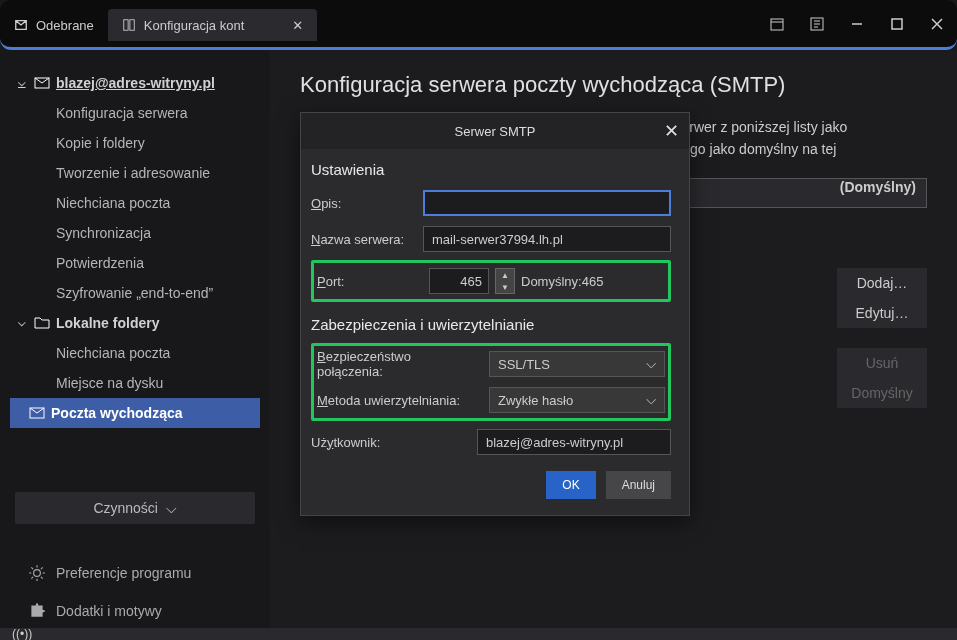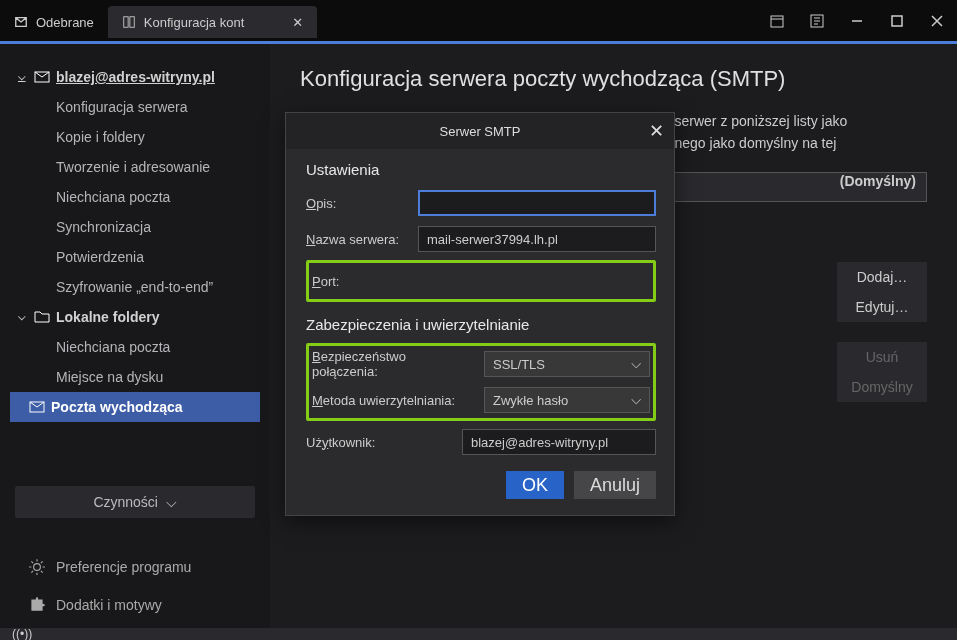--- a/index.html
+++ b/index.html
@@ -1,18 +1,18 @@
 <!DOCTYPE html>
 <html><head>
   <meta charset="utf-8">
   <style>
     * { margin: 0; padding: 0; box-sizing: border-box; font-family: "Segoe UI", sans-serif; }
     body { width: 957px; height: 640px; background: #18181a; color: #ccc; overflow: hidden; position: relative; }
     
-    .titlebar { height: 44px; background: #0c0c0d; display: flex; align-items: center; border-bottom: 3px solid #4c7ed9; }
+    .titlebar { height: 50px; background: #0c0c0d; display: flex; align-items: center; border-bottom: 3px solid #4c7ed9; border-radius: 11px; }
     .tab { height: 32px; padding: 0 14px; display: flex; align-items: center; gap: 8px; font-size: 13px; color: #ccc; margin-top: 3px; }
     .tab.active { background: #2b2b2f; border-radius: 4px 4px 0 0; position: relative; }
     .tab-icon { width: 14px; height: 14px; display: inline-block; }
     .tab-close { margin-left: auto; cursor: pointer; }
     .titlebar-spacer { flex: 1; }
     .titlebar-btn { width: 40px; height: 38px; display: flex; align-items: center; justify-content: center; color: #ccc; cursor: pointer; }
     
     .main { display: flex; height: 590px; }
     .sidebar { width: 270px; background: #18181a; padding: 18px 10px 10px 10px; display: flex; flex-direction: column; }
     .tree { flex: 1; }
@@ -37,38 +37,38 @@
     .side-btn { width: 90px; height: 30px; background: #2a2a2e; color: #ccc; font-size: 14px; display: flex; align-items: center; justify-content: center; border: none; }
     .side-btns { display: flex; flex-direction: column; gap: 0; margin-left: auto; position: absolute; right: 30px; top: 218px; }
     .side-btn.disabled { color: #666; }
     
     .detail-list { margin-top: 200px; }
     .detail-row { display: flex; padding: 4px 0; font-size: 14px; }
     .detail-label { width: 210px; text-align: right; padding-right: 8px; color: #bbb; }
     .detail-value { color: #ccc; }
     
     
-    .dialog { position: absolute; left: 285px; top: 112px; width: 390px; background: #2b2b2d; border: 1px solid #444; box-shadow: 0 6px 20px rgba(0,0,0,0.5); z-index: 10; }
+    .dialog { position: absolute; left: 300px; top: 112px; width: 390px; background: #2b2b2d; border: 1px solid #444; box-shadow: 0 6px 20px rgba(0,0,0,0.5); z-index: 10; }
     .dialog-title { height: 36px; display: flex; align-items: center; justify-content: center; font-size: 13px; color: #ddd; position: relative; background: #232325; }
     .dialog-close { position: absolute; right: 10px; font-size: 18px; cursor: pointer; }
-    .dialog-body { padding: 12px 18px 16px 20px; }
+    .dialog-body { padding: 12px 18px 16px 10px; }
     .section-h { font-size: 15px; color: #e8e8e8; margin-bottom: 10px; font-weight: 500; }
     .form-row { display: flex; align-items: center; margin-bottom: 6px; min-height: 30px; gap: 12px; }
     .form-label { width: 100px; font-size: 13px; color: #ccc; }
     .form-label-wide { width: 160px; font-size: 13px; color: #ccc; }
     .form-input { flex: 1; height: 26px; background: #1c1c1e; border: 1px solid #555; color: #ccc; padding: 0 8px; font-size: 13px; }
     .form-input.focused { border: 2px solid #4c7ed9; }
     .form-select { flex: 1; height: 26px; background: #383838; border: 1px solid #555; color: #ccc; padding: 0 8px; font-size: 13px; display: flex; align-items: center; justify-content: space-between; }
     .port-wrap { display: flex; align-items: center; gap: 6px; }
     .port-input { width: 60px; height: 26px; background: #1c1c1e; border: 1px solid #555; color: #ccc; text-align: right; padding: 0 6px; font-size: 13px; }
     .spinner { width: 20px; height: 26px; background: #444; border: 1px solid #666; display: flex; flex-direction: column; }
     .spinner div { flex: 1; display: flex; align-items: center; justify-content: center; font-size: 8px; color: #ccc; }
-    .highlight-red { border: 3px solid #84cc16; padding: 3px; margin: 2px 0; border-radius: 2px; }
+    .highlight-red { border: 3px solid #22c55e; padding: 3px; margin: 2px 0; border-radius: 2px; }
     .dialog-btns { display: flex; justify-content: flex-end; gap: 10px; margin-top: 14px; }
-    .btn { height: 28px; padding: 0 16px; font-size: 18px; border: none; cursor: pointer; }
+    .btn { height: 28px; padding: 0 16px; font-size: 12px; border: none; cursor: pointer; }
     .btn-primary { background: #2864c7; color: #fff; }
     .btn-default { background: #464648; color: #ddd; }
     
     svg { fill: currentColor; }
   </style>
 </head>
 <body>
 
 <div class="titlebar">
   <div class="tab">
@@ -235,20 +235,28 @@
       <div class="form-label"><u>O</u>pis:</div>
       <input class="form-input focused" style="">
     </div>
     <div class="form-row">
       <div class="form-label"><u>N</u>azwa serwera:</div>
       <input class="form-input" value="mail-serwer37994.lh.pl" style="">
     </div>
     <div class="highlight-red">
       <div class="form-row" style="margin:0;">
         <div class="form-label"><u>P</u>ort:</div>
+        <div class="port-wrap">
+          <input class="port-input" value="465" style="">
+          <div class="spinner">
+              <div>▲</div>
+              <div>▼</div>
+            </div>
+          <span style="font-size:13px;">Domyślny:465</span>
+        </div>
       </div>
     </div>
 
     <div class="section-h" style="margin-top:14px;">Zabezpieczenia i uwierzytelnianie</div>
     <div class="highlight-red">
       <div class="form-row" style="margin-bottom:6px;">
         <div class="form-label-wide"><u>B</u>ezpieczeństwo połączenia:</div>
         <div class="form-select">
             <span>SSL/TLS</span>
             <span>⌵</span>

